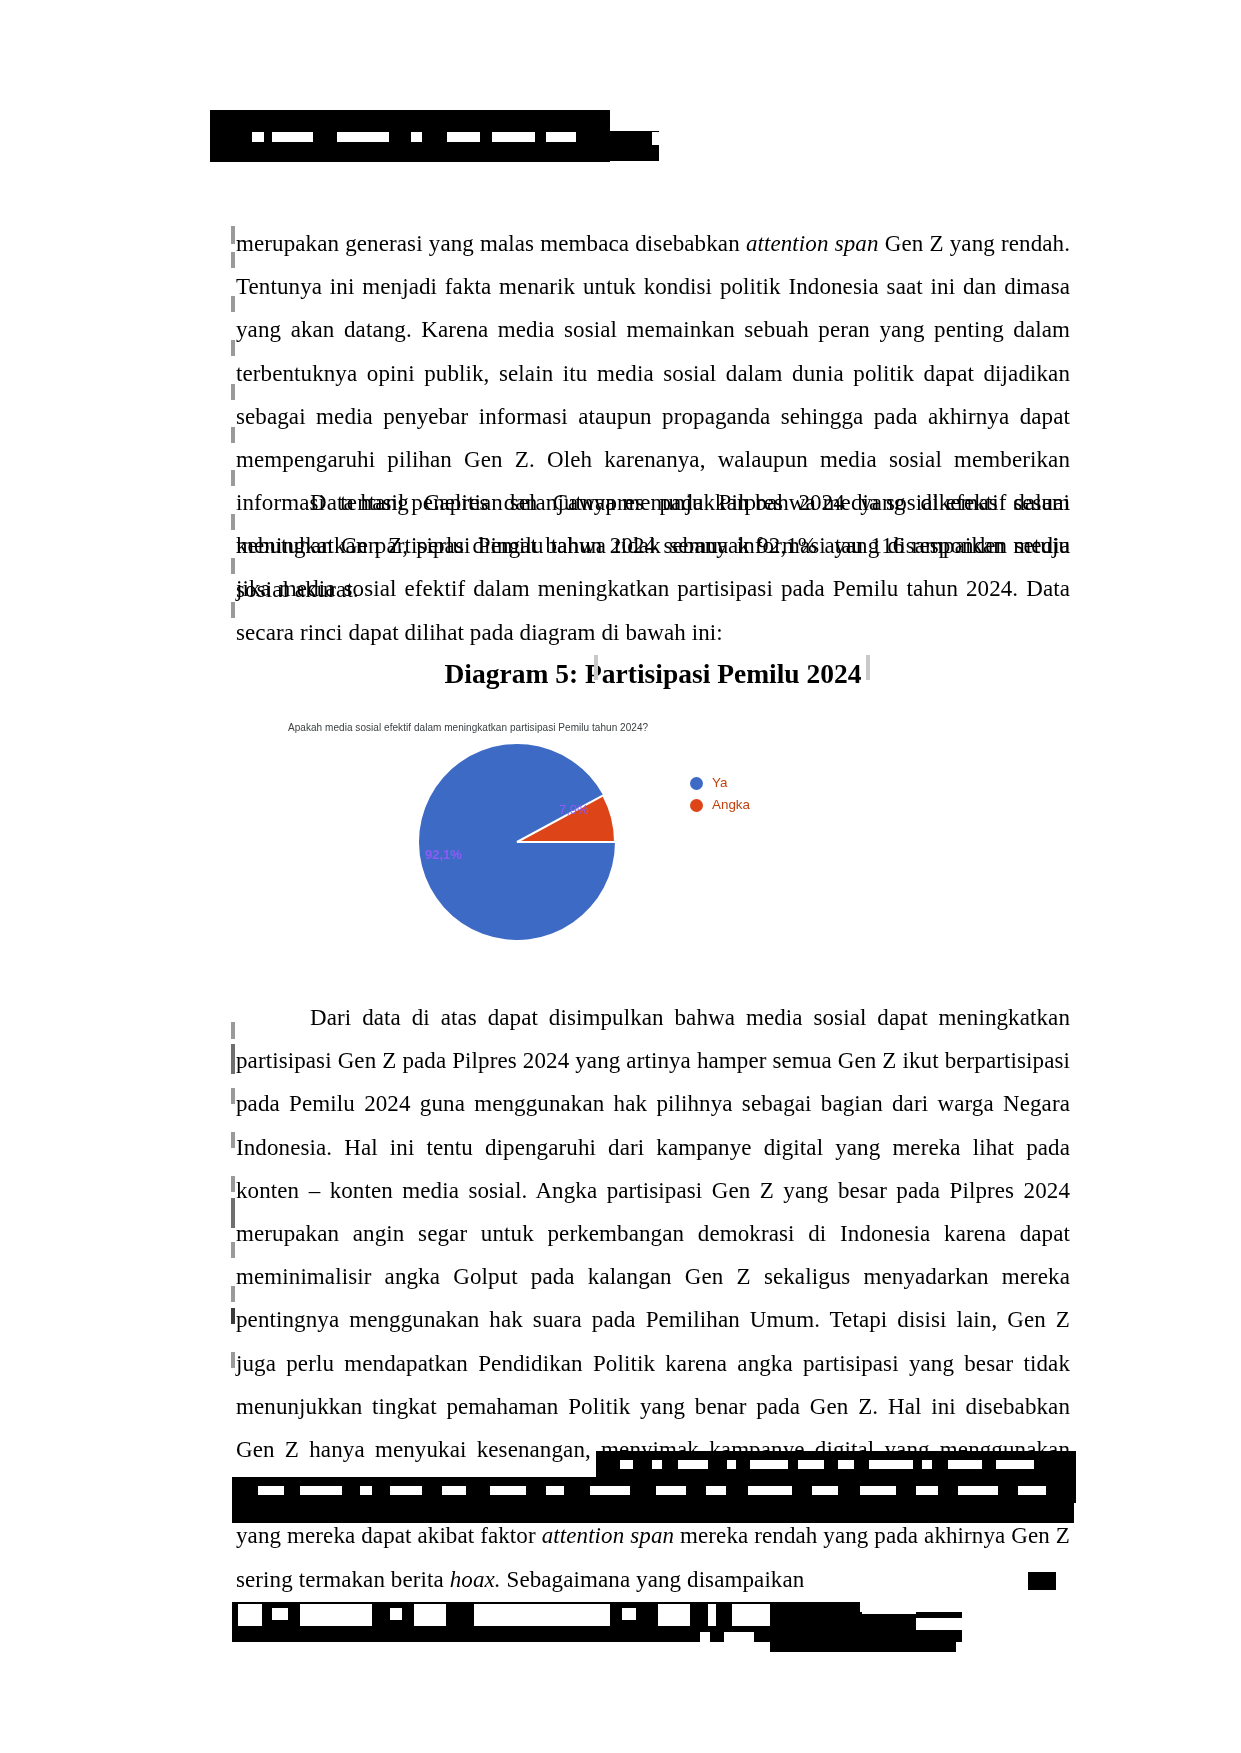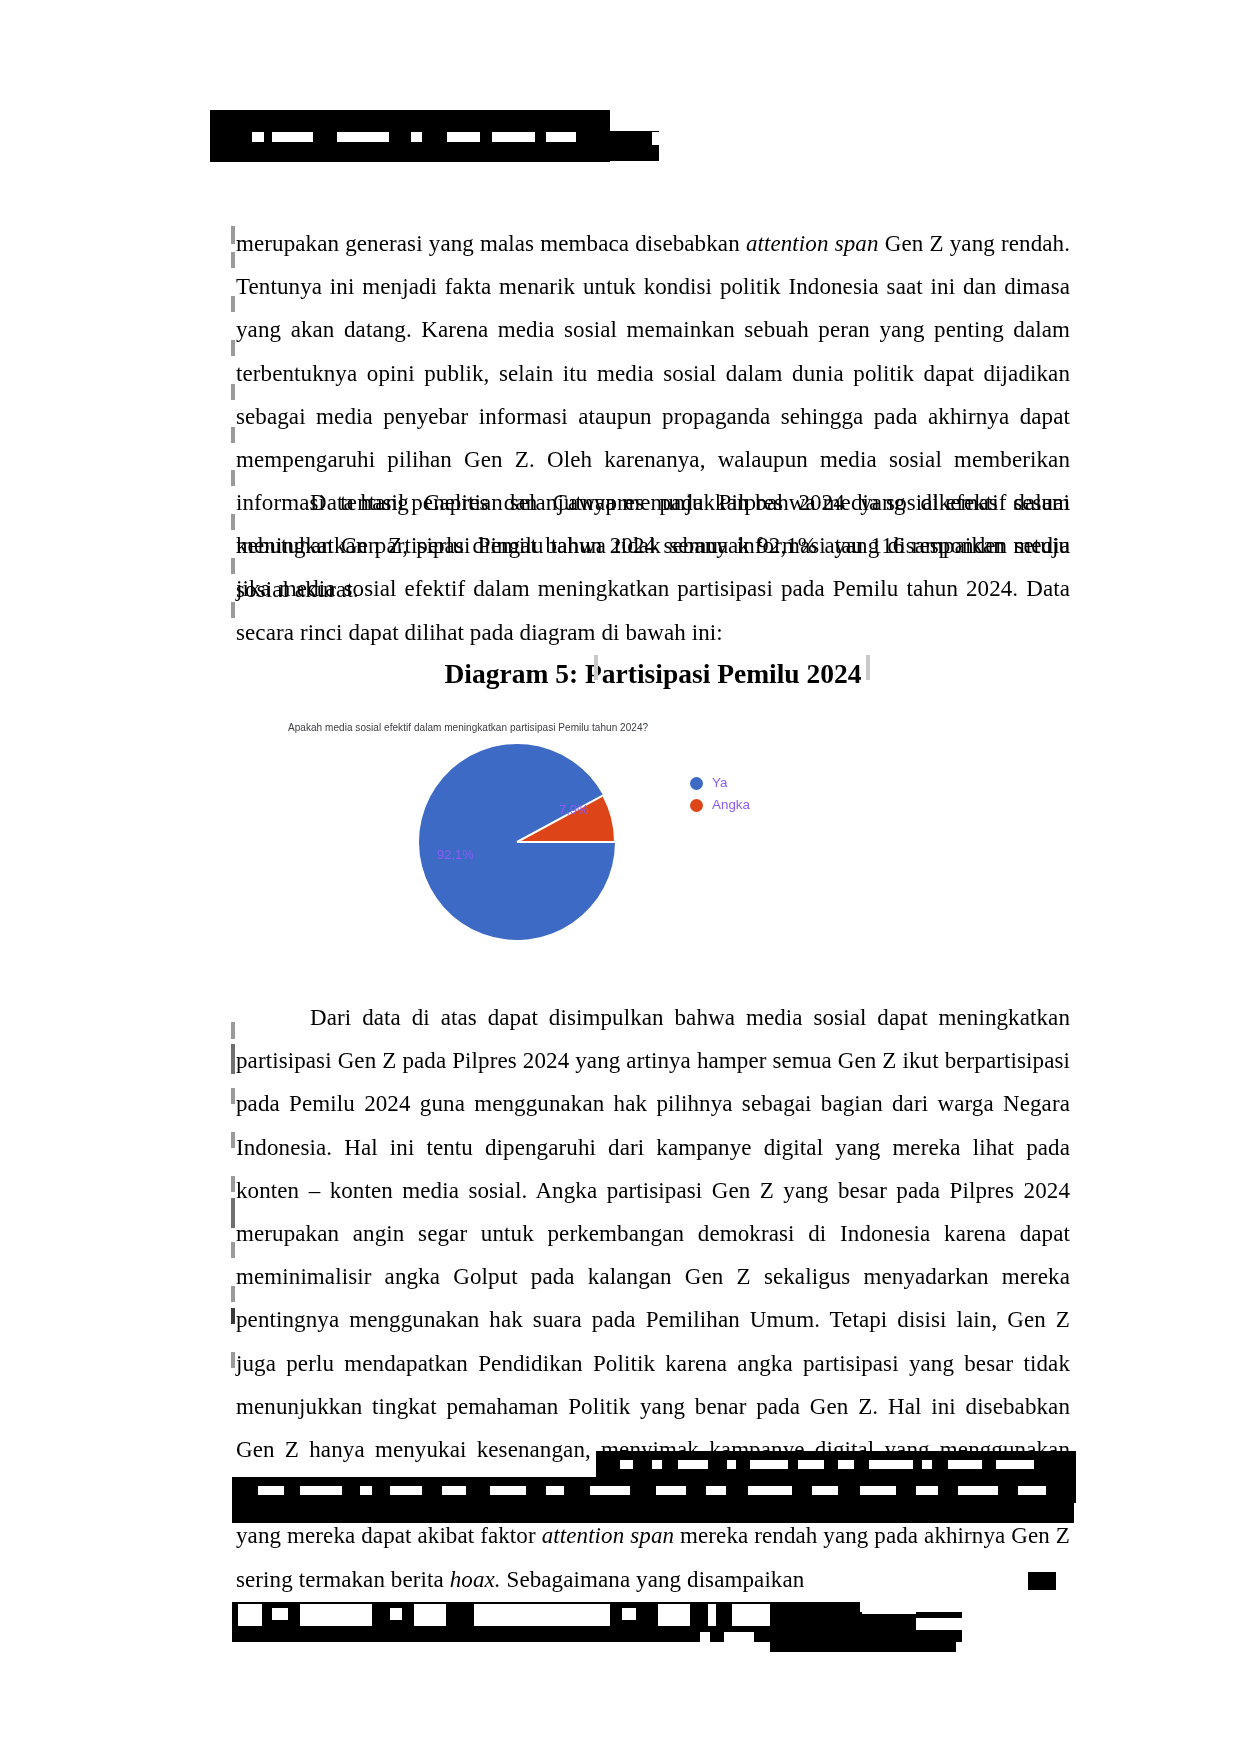--- a/index.html
+++ b/index.html
@@ -102,21 +102,21 @@
     height: 196px;
   }
   .pie-svg { display: block; }
   .slice-label {
     position: absolute;
     color: #8b5cf6;
     font-size: 13px;
     font-family: "Liberation Sans", "DejaVu Sans", sans-serif;
     white-space: nowrap;
   }
-  .label-major { left: 18px;  top: 103px; }
+  .label-major { left: 6px;  top: 103px; font-weight: bold; }
   .label-minor { left: 140px; top: 58px; }
 
   .legend {
     position: absolute;
     left: 402px;
     top: 20px;
     font-family: "Liberation Sans", "DejaVu Sans", sans-serif;
   }
   .legend-row {
     display: flex;
@@ -125,21 +125,21 @@
   }
   .legend-dot {
     width: 13px;
     height: 13px;
     border-radius: 50%;
     margin-right: 9px;
     flex: 0 0 auto;
   }
   .legend-text {
     font-size: 13.4px;
-    color: #8b5cf6;
+    color: #c2410c;
     line-height: 16px;
   }
 </style>
 </head>
 <body>
 
 <div class="page">
 
   <div>
     <div class="redact" style="left:232px; top:110px;  width:440px; height:21px;"></div>

